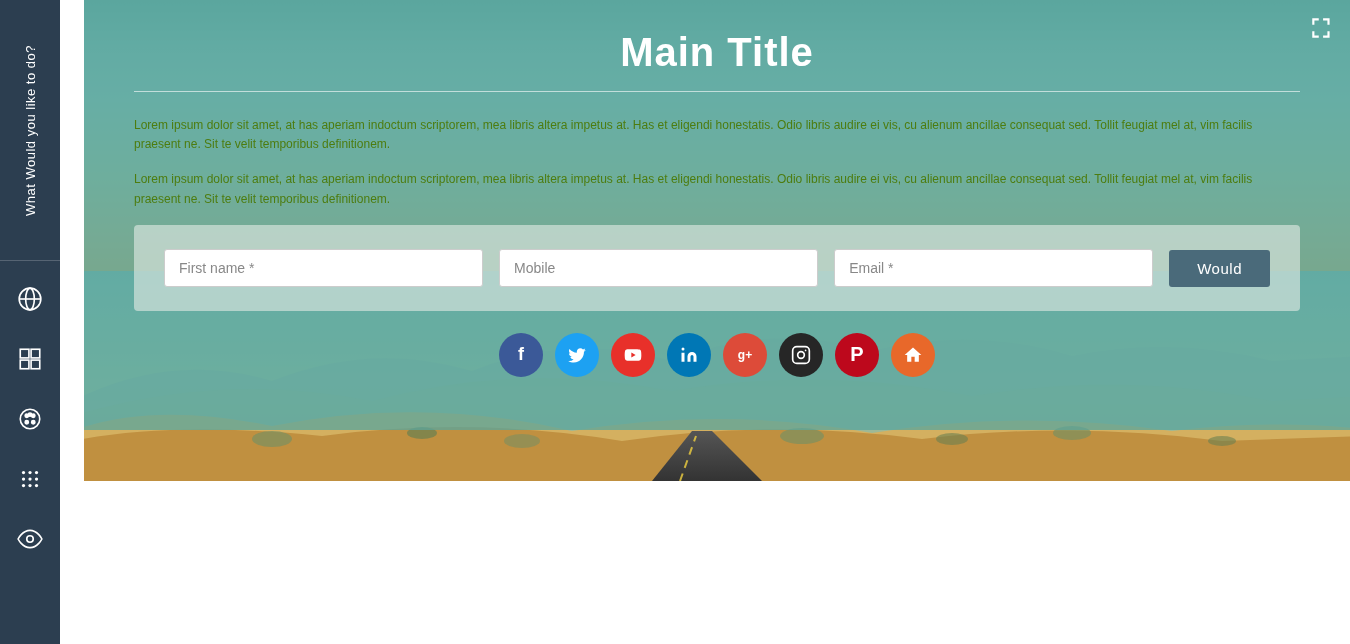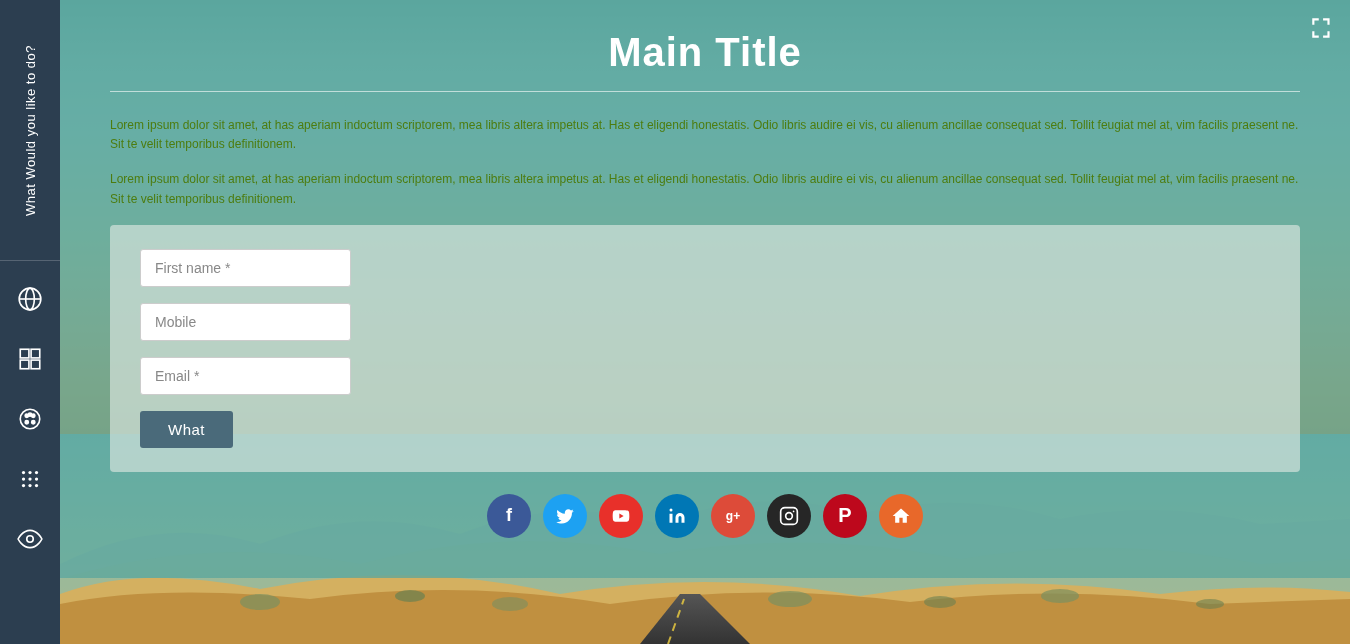--- a/index.html
+++ b/index.html
@@ -51,24 +51,25 @@
       align-items: center;
       justify-content: center;
       cursor: pointer;
       color: white;
     }
     .sidebar-icon-item svg { width: 26px; height: 26px; }
 
     
     .main {
       flex: 1;
-      height: 644px;
+      height: 481px;
       display: flex;
       flex-direction: column;
       position: relative;
+      margin-left: 24px;
     }
 
     
     .bg-desert {
       position: absolute;
       top: 0; left: 0; right: 0; bottom: 0;
       background: linear-gradient(
         to bottom,
         #5fa8a0 0%,
         #7dbdb5 10%,
@@ -115,22 +116,21 @@
     
     .form-container {
       background: rgba(220,230,225,0.65);
       border-radius: 4px;
       padding: 24px 30px;
       margin-top: 10px;
     }
     .form-row {
       display: flex;
       gap: 16px;
-      align-items: flex-start;
-      flex-direction: column;
+      align-items: flex-end;
     }
     .form-input {
       flex: 1;
       padding: 10px 14px;
       border: 1px solid #ccc;
       border-radius: 3px;
       font-size: 14px;
       color: #555;
       background: white;
       outline: none;
@@ -278,21 +278,21 @@
     <h1 class="main-title">Main Title</h1>
     <hr class="title-divider">
     <p class="body-text">Lorem ipsum dolor sit amet, at has aperiam indoctum scriptorem, mea libris altera impetus at. Has et eligendi honestatis. Odio libris audire ei vis, cu alienum ancillae consequat sed. Tollit feugiat mel at, vim facilis praesent ne. Sit te velit temporibus definitionem.</p>
     <p class="body-text">Lorem ipsum dolor sit amet, at has aperiam indoctum scriptorem, mea libris altera impetus at. Has et eligendi honestatis. Odio libris audire ei vis, cu alienum ancillae consequat sed. Tollit feugiat mel at, vim facilis praesent ne. Sit te velit temporibus definitionem.</p>
 
     <div class="form-container">
       <div class="form-row">
         <input class="form-input" type="text" placeholder="First name *" style="">
         <input class="form-input" type="tel" placeholder="Mobile" style="">
         <input class="form-input" type="email" placeholder="Email *" style="">
-        <button class="send-btn">What</button>
+        <button class="send-btn">Would</button>
       </div>
     </div>
 
     <div class="social-row">
       <a class="social-btn social-fb" href="#">f</a>
       <a class="social-btn social-tw" href="#">
         <svg width="20" height="20" viewBox="0 0 24 24" fill="white">
             <path d="M22.46 6c-.77.35-1.6.58-2.46.69.88-.53 1.56-1.37 1.88-2.38-.83.5-1.75.85-2.72 1.05C18.37 4.5 17.26 4 16 4c-2.35 0-4.27 1.92-4.27 4.29 0 .34.04.67.11.98C8.28 9.09 5.11 7.38 3 4.79c-.37.63-.58 1.37-.58 2.15 0 1.49.75 2.81 1.91 3.56-.71 0-1.37-.2-1.95-.5v.03c0 2.08 1.48 3.82 3.44 4.21a4.22 4.22 0 0 1-1.93.07 4.28 4.28 0 0 0 4 2.98 8.521 8.521 0 0 1-5.33 1.84c-.34 0-.68-.02-1.02-.06C3.44 20.29 5.7 21 8.12 21 16 21 20.33 14.46 20.33 8.79c0-.19 0-.37-.01-.56.84-.6 1.56-1.36 2.14-2.23z"></path>
           </svg>
       </a>

